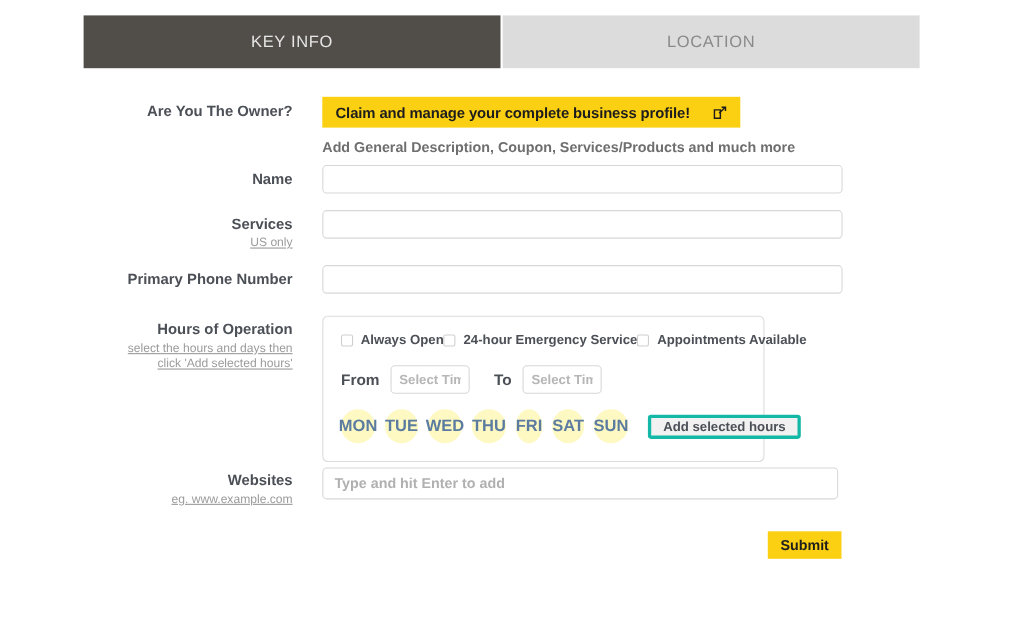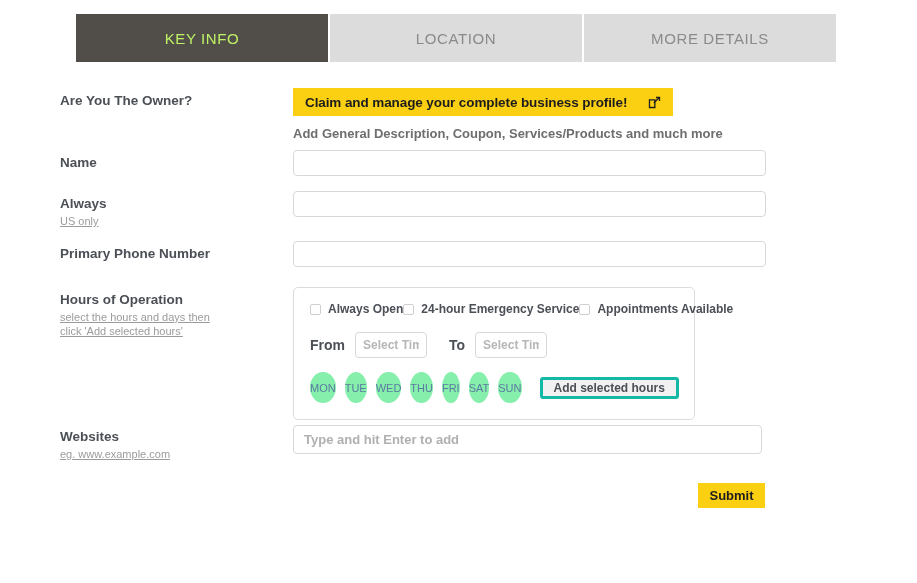--- a/index.html
+++ b/index.html
@@ -34,39 +34,40 @@
     background: #dcdcdc;
     color: #8a8a8a;
     font-size: 15px;
     letter-spacing: 0.6px;
     font-weight: 400;
     cursor: pointer;
     user-select: none;
   }
   .tab.active {
     background: #514e4a;
-    color: #bef264;
+    color: #e5e5e5;
   }
 
   
   .form {
     position: absolute;
     left: 0;
     top: 62px;
     width: 917px;
   }
   .row {
     position: absolute;
     left: 0;
     width: 917px;
   }
   .label-col {
     position: absolute;
     left: 60px;
     width: 206px;
+    text-align: right;
   }
   .label {
     font-size: 13.5px;
     font-weight: bold;
     color: #4b4f56;
     line-height: 17px;
     white-space: nowrap;
   }
   .sublabel {
     font-size: 11px;
@@ -201,24 +202,24 @@
 
   .days-row {
     display: flex;
     align-items: center;
     margin-top: 14px;
   }
   .day-pill {
     width: 31px;
     height: 31px;
     border-radius: 50%;
-    background: #86efac;
+    background: #fef9c3;
     color: #5b7ca0;
-    font-size: 11px;
-    font-weight: normal;
+    font-size: 15px;
+    font-weight: bold;
     display: flex;
     align-items: center;
     justify-content: center;
     margin-right: 9px;
     cursor: pointer;
     user-select: none;
   }
   .add-hours-btn {
     margin-left: 9px;
     height: 22px;
@@ -270,23 +271,20 @@
 </style>
 </head>
 <body>
 
 <div class="tabbar">
   <div class="tab active">
     <span>KEY INFO</span>
   </div>
   <div class="tab">
     <span>LOCATION</span>
-  </div>
-  <div class="tab">
-    <span>MORE DETAILS</span>
   </div>
 </div>
 
 <div class="form">
 
   <div class="row" style="top:26px;">
     <div class="label-col" style="top:4px;">
       <div class="label">Are You The Owner?</div>
     </div>
     <div class="field-col">
@@ -308,21 +306,21 @@
     <div class="label-col" style="top:4px;">
       <div class="label">Name</div>
     </div>
     <div class="field-col">
       <input class="txt" type="text" value="" placeholder="" style="">
     </div>
   </div>
 
   <div class="row" style="top:129px;">
     <div class="label-col" style="top:4px;">
-      <div class="label">Always</div>
+      <div class="label">Services</div>
       <div class="sublabel">US only</div>
     </div>
     <div class="field-col">
       <input class="txt" type="text" value="" placeholder="" style="">
     </div>
   </div>
 
   <div class="row" style="top:179px;">
     <div class="label-col" style="top:4px;">
       <div class="label">Primary Phone Number</div>

